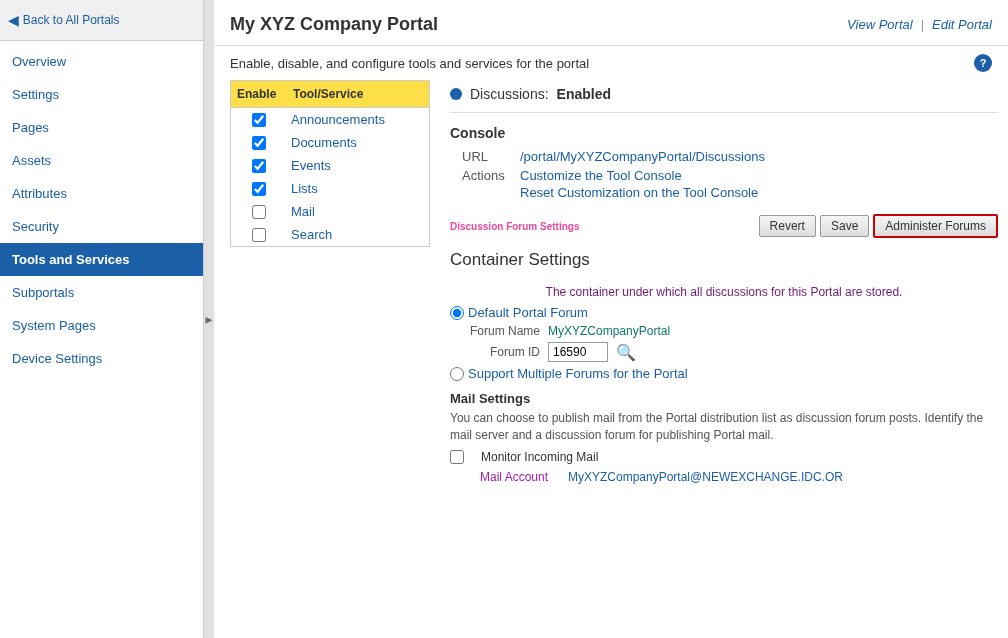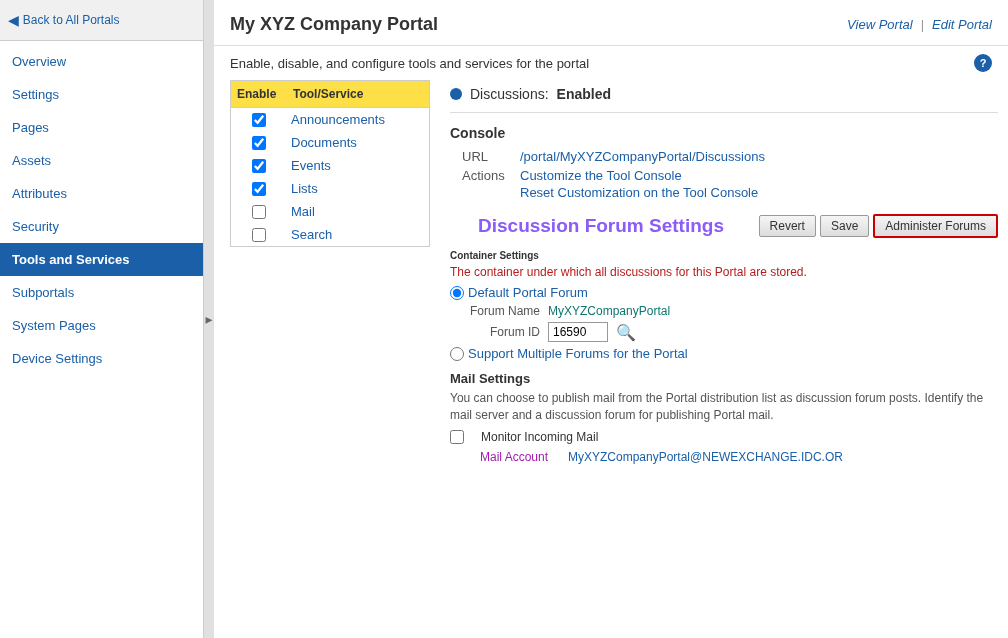--- a/index.html
+++ b/index.html
@@ -58,29 +58,29 @@
     .section-title { font-size: 14px; font-weight: bold; color: #333; margin-bottom: 8px; }
     .info-row { display: flex; align-items: flex-start; gap: 8px; margin-bottom: 4px; padding-left: 12px; }
     .info-label { color: #555; font-size: 13px; min-width: 50px; }
     .info-value { color: #1a5fa8; font-size: 13px; text-decoration: none; }
     .action-links { display: flex; flex-direction: column; gap: 2px; }
     .action-link { color: #1a5fa8; font-size: 13px; cursor: pointer; text-decoration: none; }
     
     
     .forum-settings { margin-top: 10px; }
     .forum-settings-header { display: flex; align-items: center; justify-content: space-between; margin-bottom: 12px; }
-    .forum-settings-title { font-size: 19px; font-weight: bold; color: #8b5cf6; margin-left: 28px; }
+    .forum-settings-title { font-size: 10px; font-weight: bold; color: #ec4899; }
     .forum-buttons { display: flex; align-items: center; gap: 4px; }
     .btn { padding: 3px 10px; border: 1px solid #999; background: linear-gradient(to bottom, #f5f5f5, #ddd); cursor: pointer; font-size: 12px; color: #333; border-radius: 2px; }
     .administer-btn { border: 2px solid #cc0000; padding: 3px 10px; background: linear-gradient(to bottom, #f5f5f5, #ddd); cursor: pointer; font-size: 12px; color: #333; border-radius: 2px; }
     
     
     .container-section { margin-bottom: 10px; }
-    .container-section-title { font-size: 10px; font-weight: bold; color: #333; margin-bottom: 4px; }
-    .container-desc { font-size: 12px; color: #b91c1c; margin-bottom: 6px; }
+    .container-section-title { font-size: 17px; font-weight: normal; color: #333; margin-bottom: 15px; }
+    .container-desc { font-size: 12px; color: #701a75; margin-bottom: 6px; text-align: center; }
     .radio-option { display: flex; align-items: center; gap: 4px; margin-bottom: 4px; }
     .radio-option input { margin: 0; }
     .radio-label { font-size: 13px; color: #1a5fa8; }
     .field-row { display: flex; align-items: center; gap: 8px; margin: 4px 0 4px 20px; }
     .field-label { font-size: 12px; color: #555; min-width: 70px; text-align: right; }
     .field-value { font-size: 12px; color: #0f766e; }
     .field-input { border: 1px solid #999; padding: 2px 4px; font-size: 12px; width: 60px; }
     .search-icon-btn { cursor: pointer; color: #1a5fa8; font-size: 16px; }
     
     

